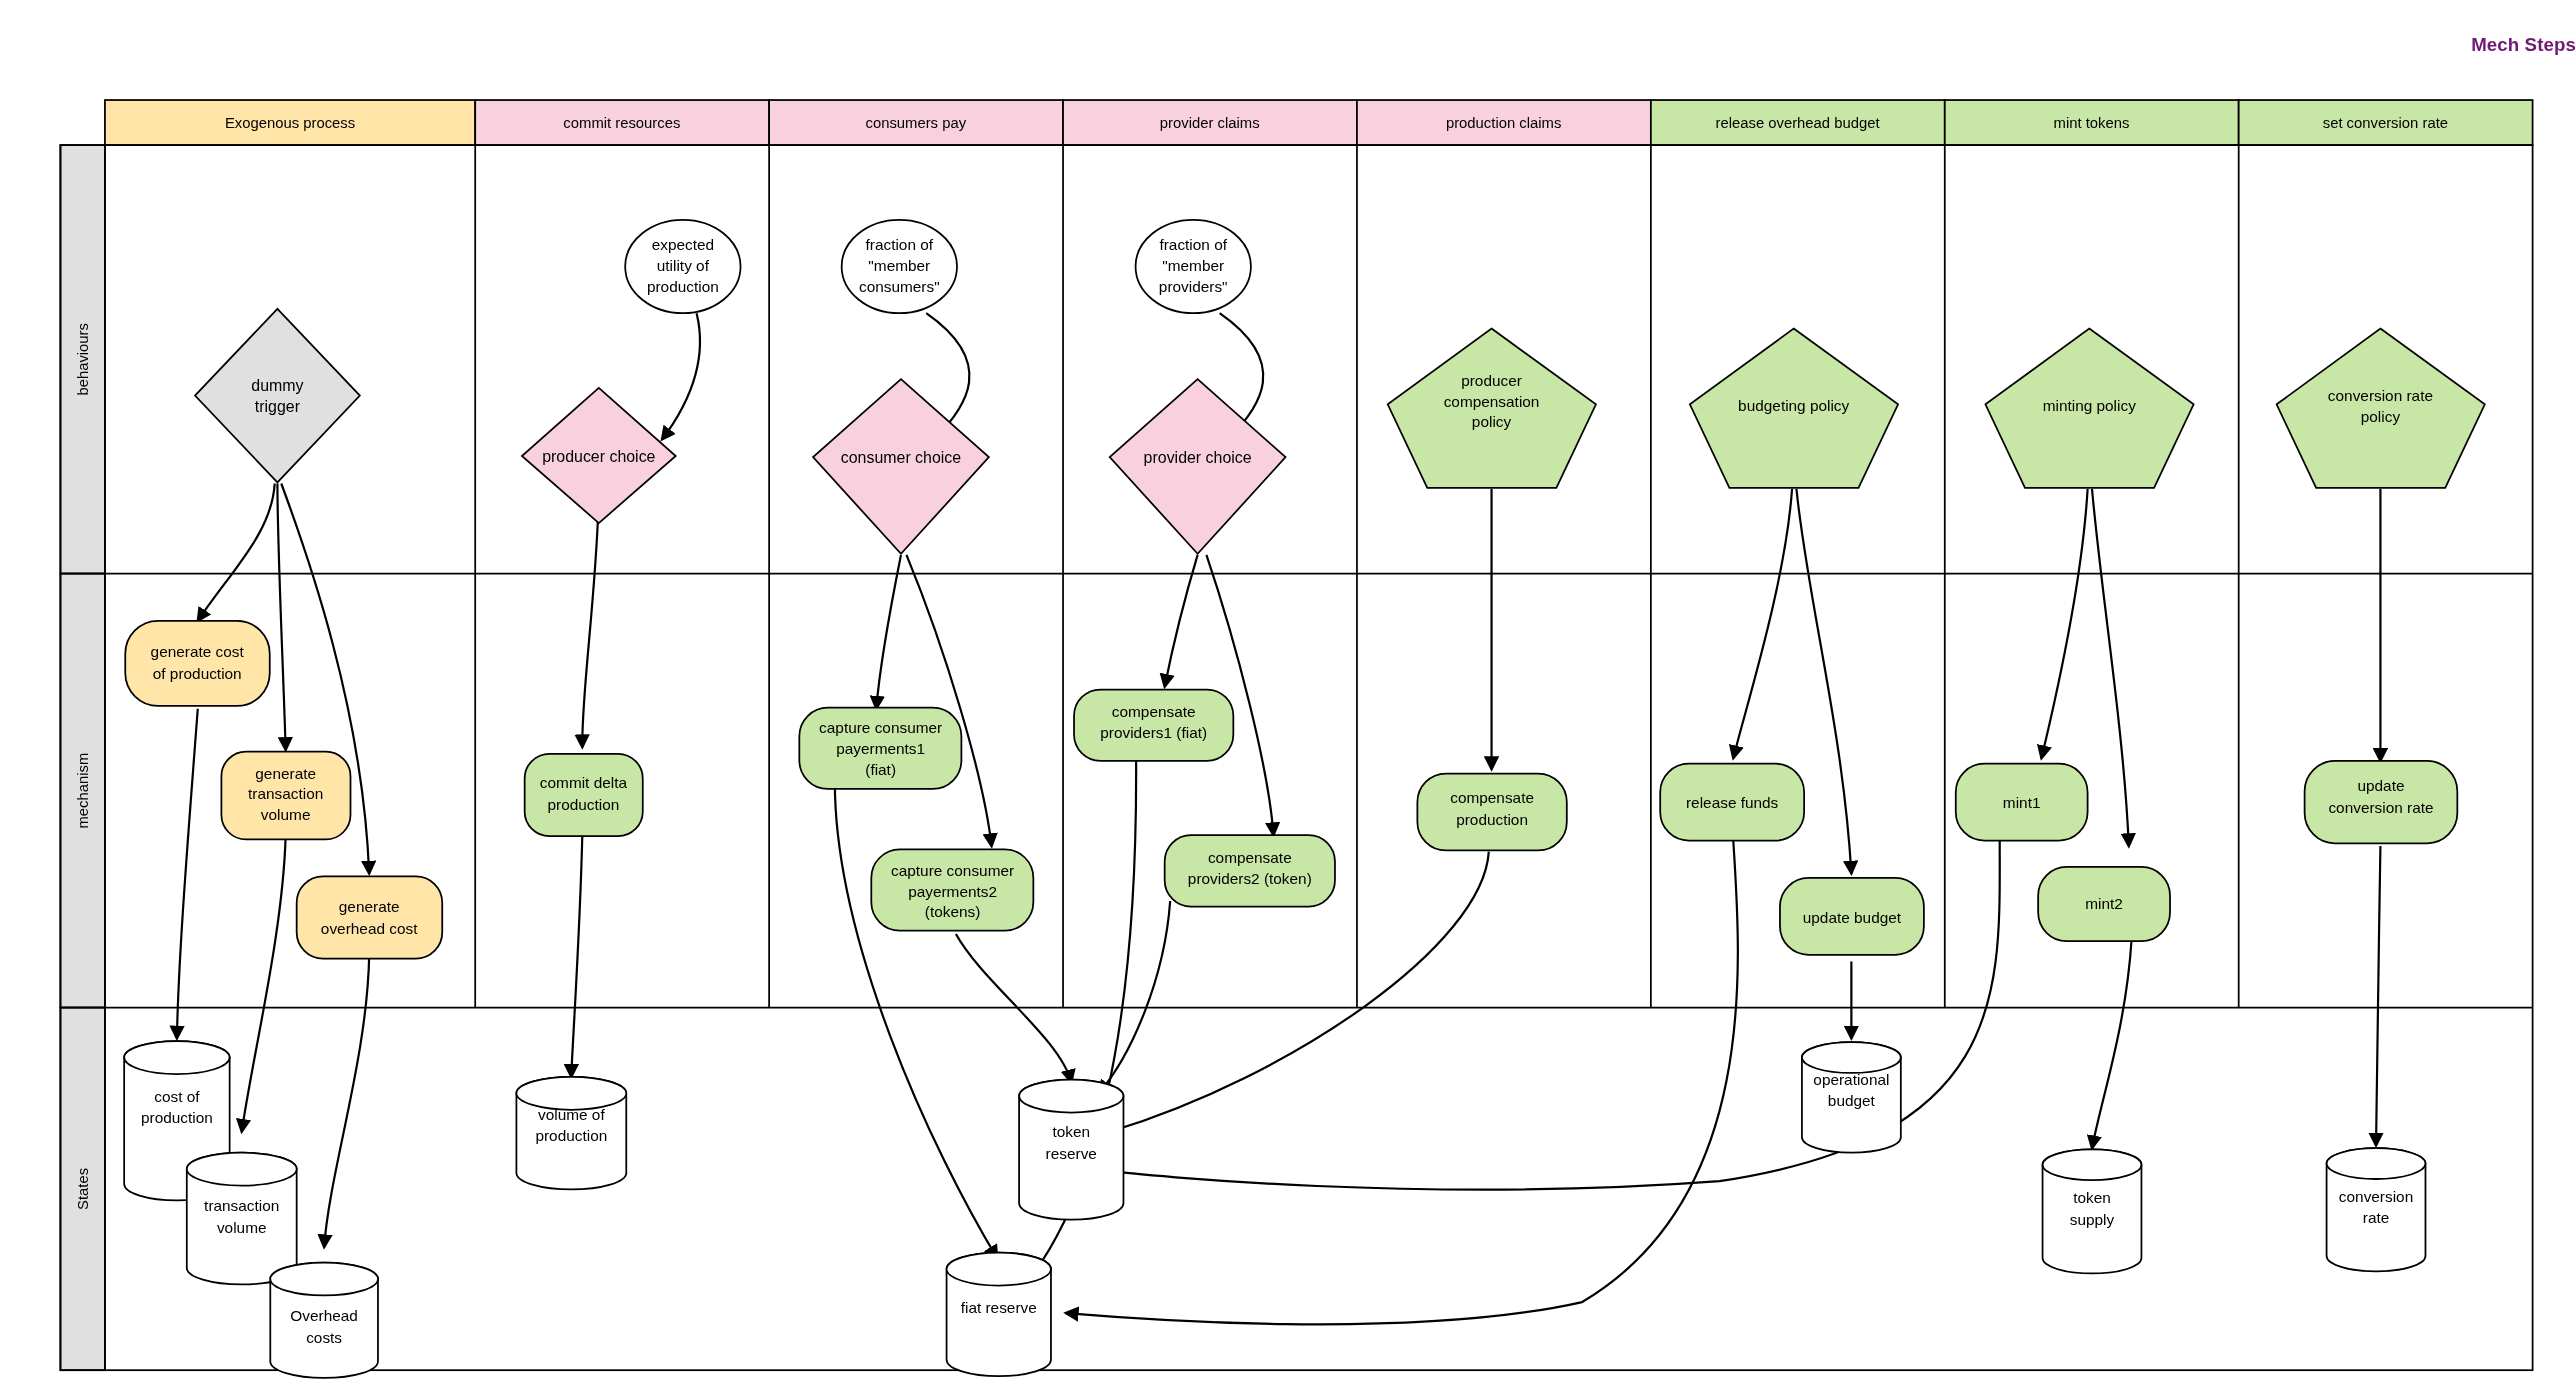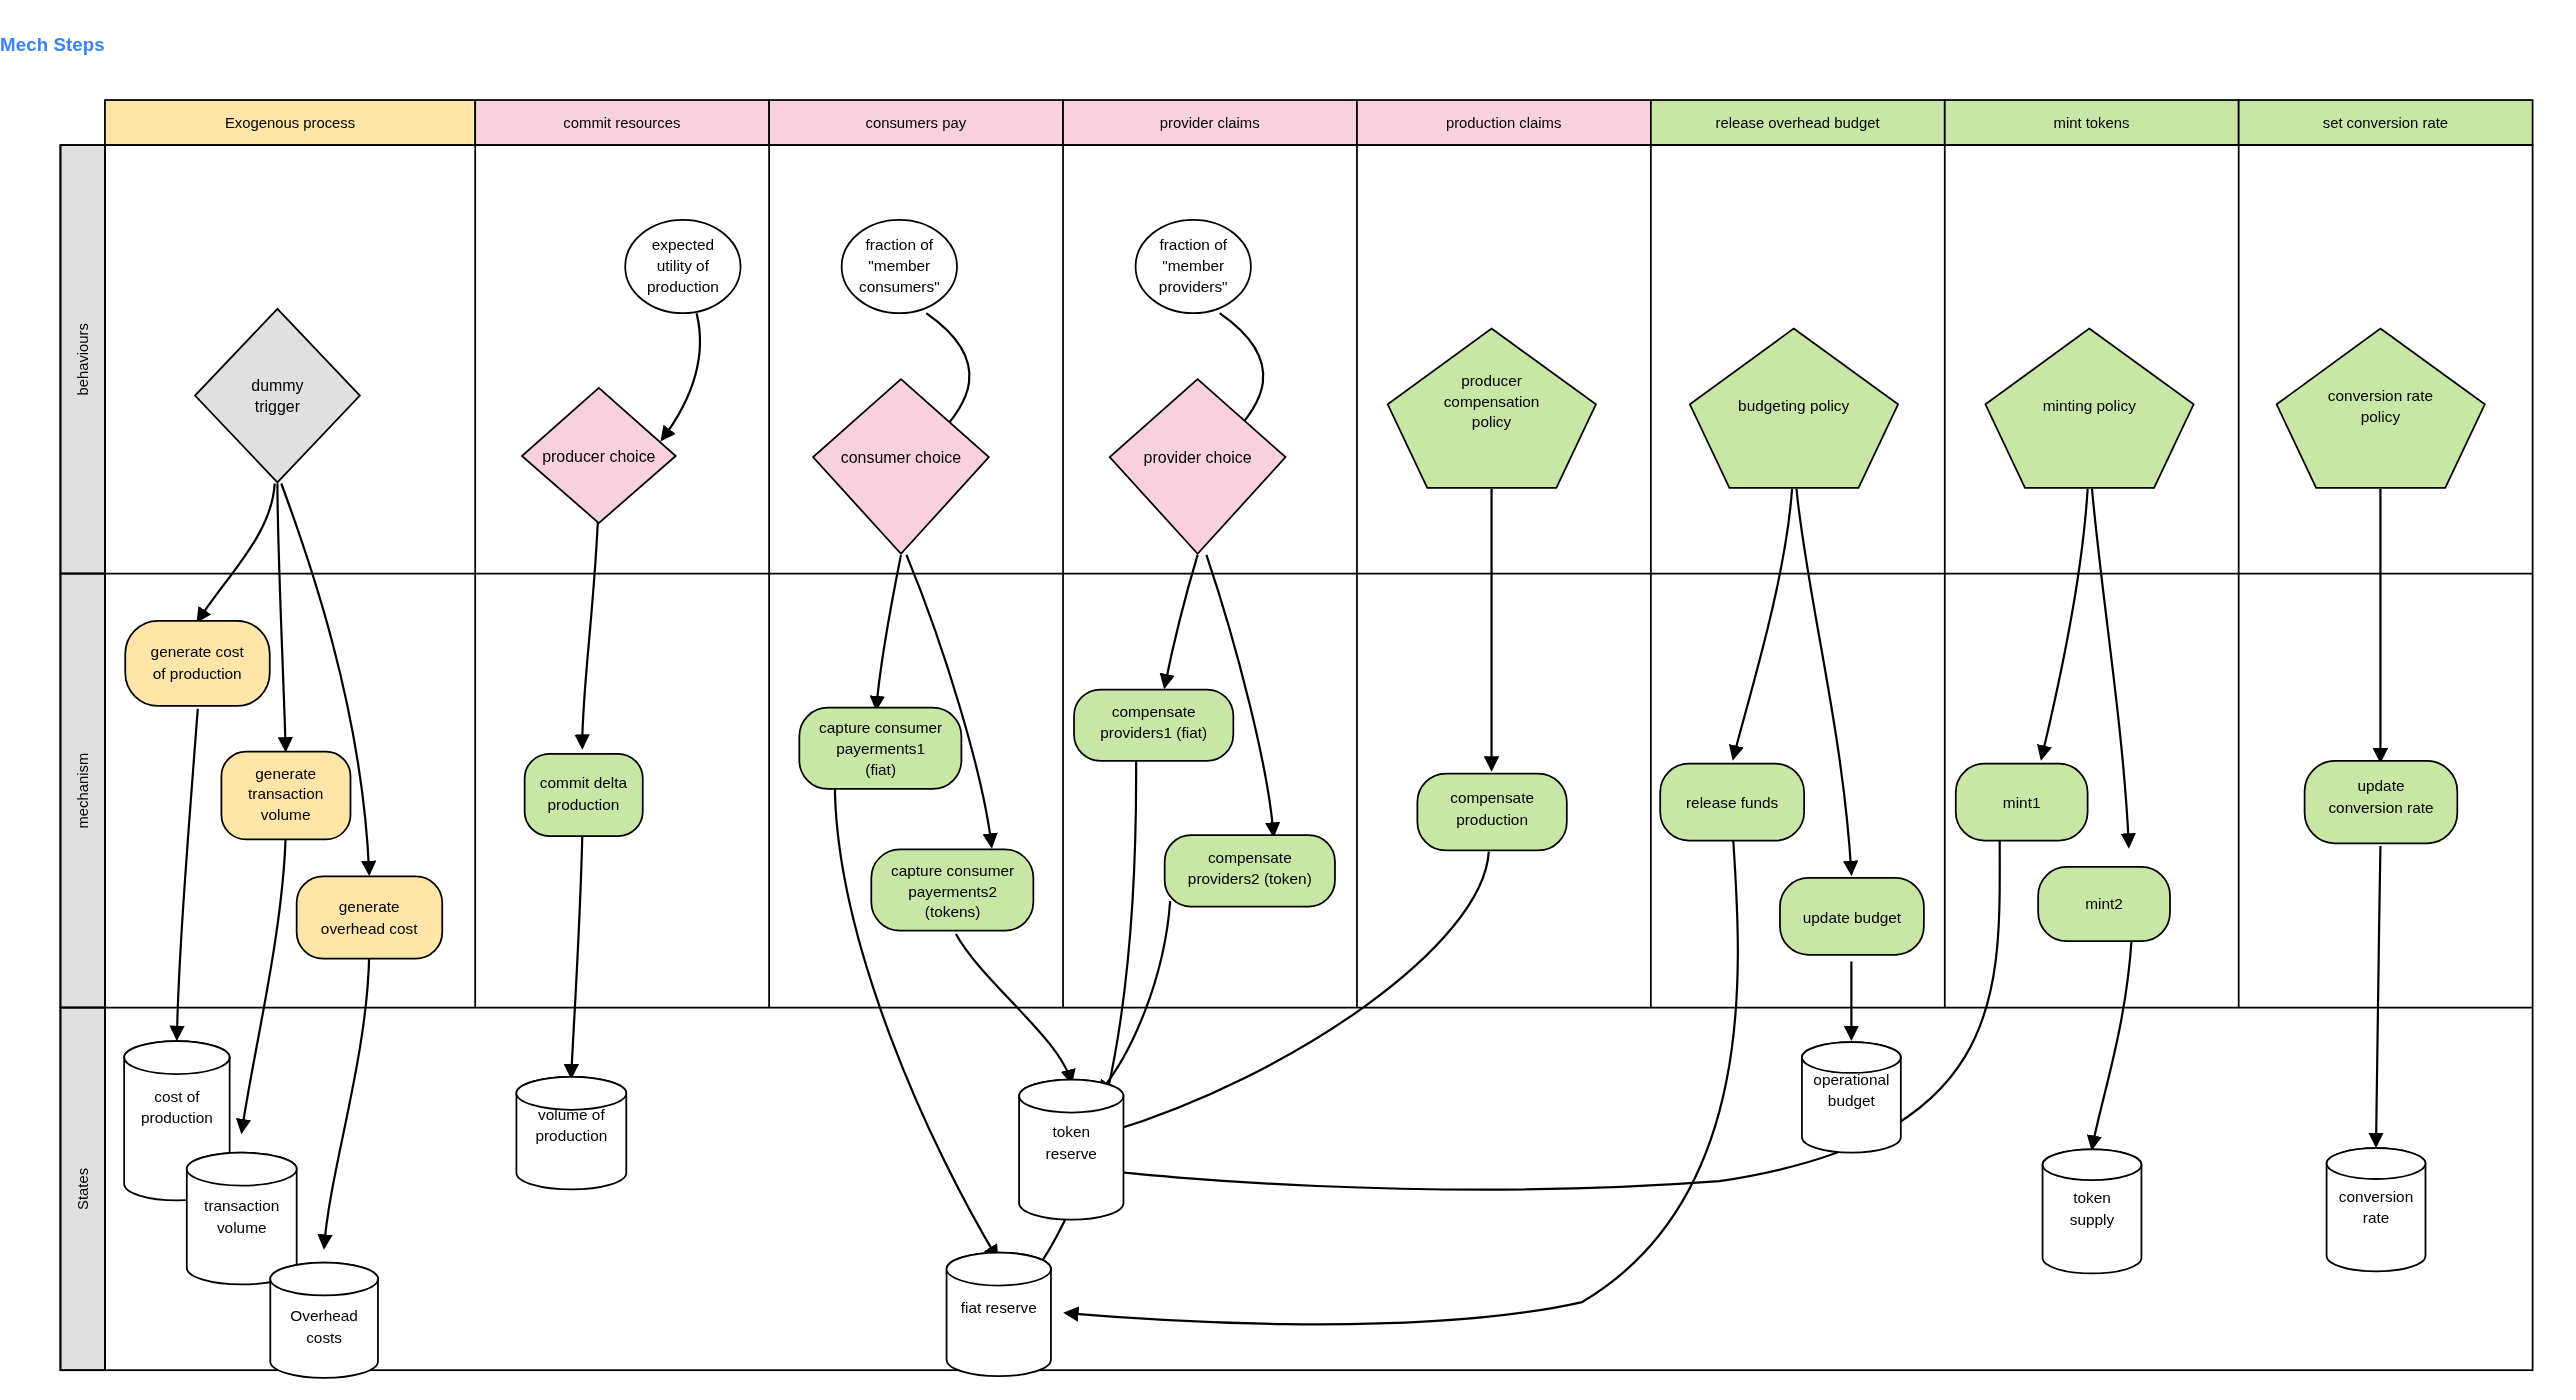--- a/index.html
+++ b/index.html
@@ -1,20 +1,20 @@
 <!DOCTYPE html>
 <html style="font-size:8.8px"><head>
 <meta charset="utf-8">
 <style>
   html,body{margin:0;padding:0;background:#ffffff;}
   body{font-family:"Liberation Sans","DejaVu Sans",sans-serif;}
   #stage{position:relative;width:2576px;height:1401px;background:#ffffff;overflow:hidden;}
   #title{
-    position:absolute;left:0;top:34px;width:2576px;text-align:left;
-    font-size:18.7px;font-weight:bold;color:#3b82f6;letter-spacing:0.1px;
+    position:absolute;left:0;top:34px;width:2576px;text-align:right;
+    font-size:18.7px;font-weight:bold;color:#701a75;letter-spacing:0.1px;
   }
   svg.layer{position:absolute;left:0;top:0;width:2576px;height:1401px;overflow:visible;}
   .lane-label{
     font-size:27px;fill:#000;
   }
   .hdr-text{font-size:27px;fill:#000;}
   .node-text{font-size:29px;fill:#000;}
   .node-text-sm{font-size:28px;fill:#000;}
   .shape{stroke:#000;stroke-width:3.2;}
   .grid{stroke:#000;fill:none;}

